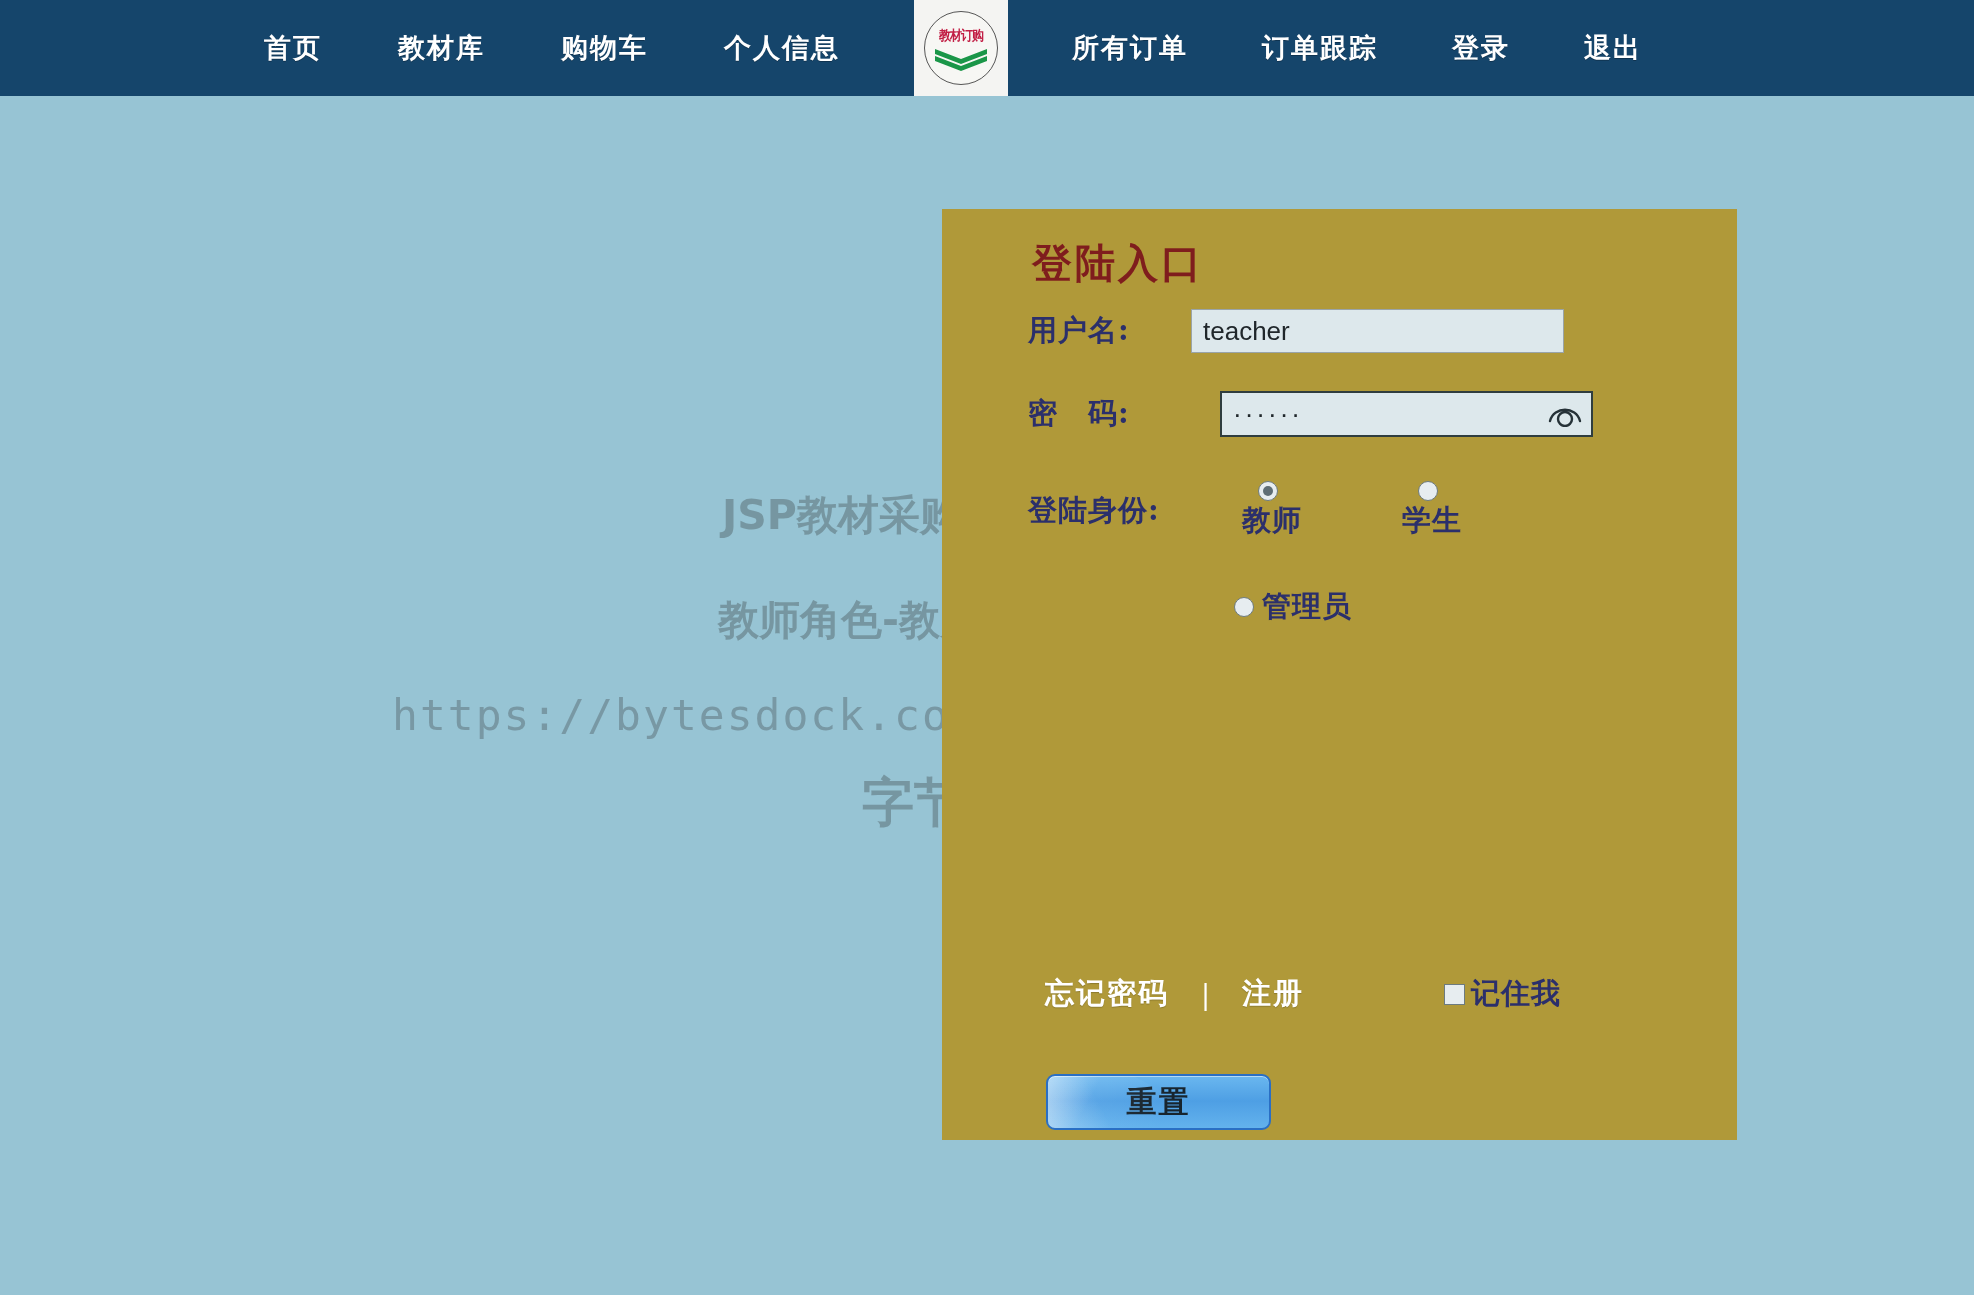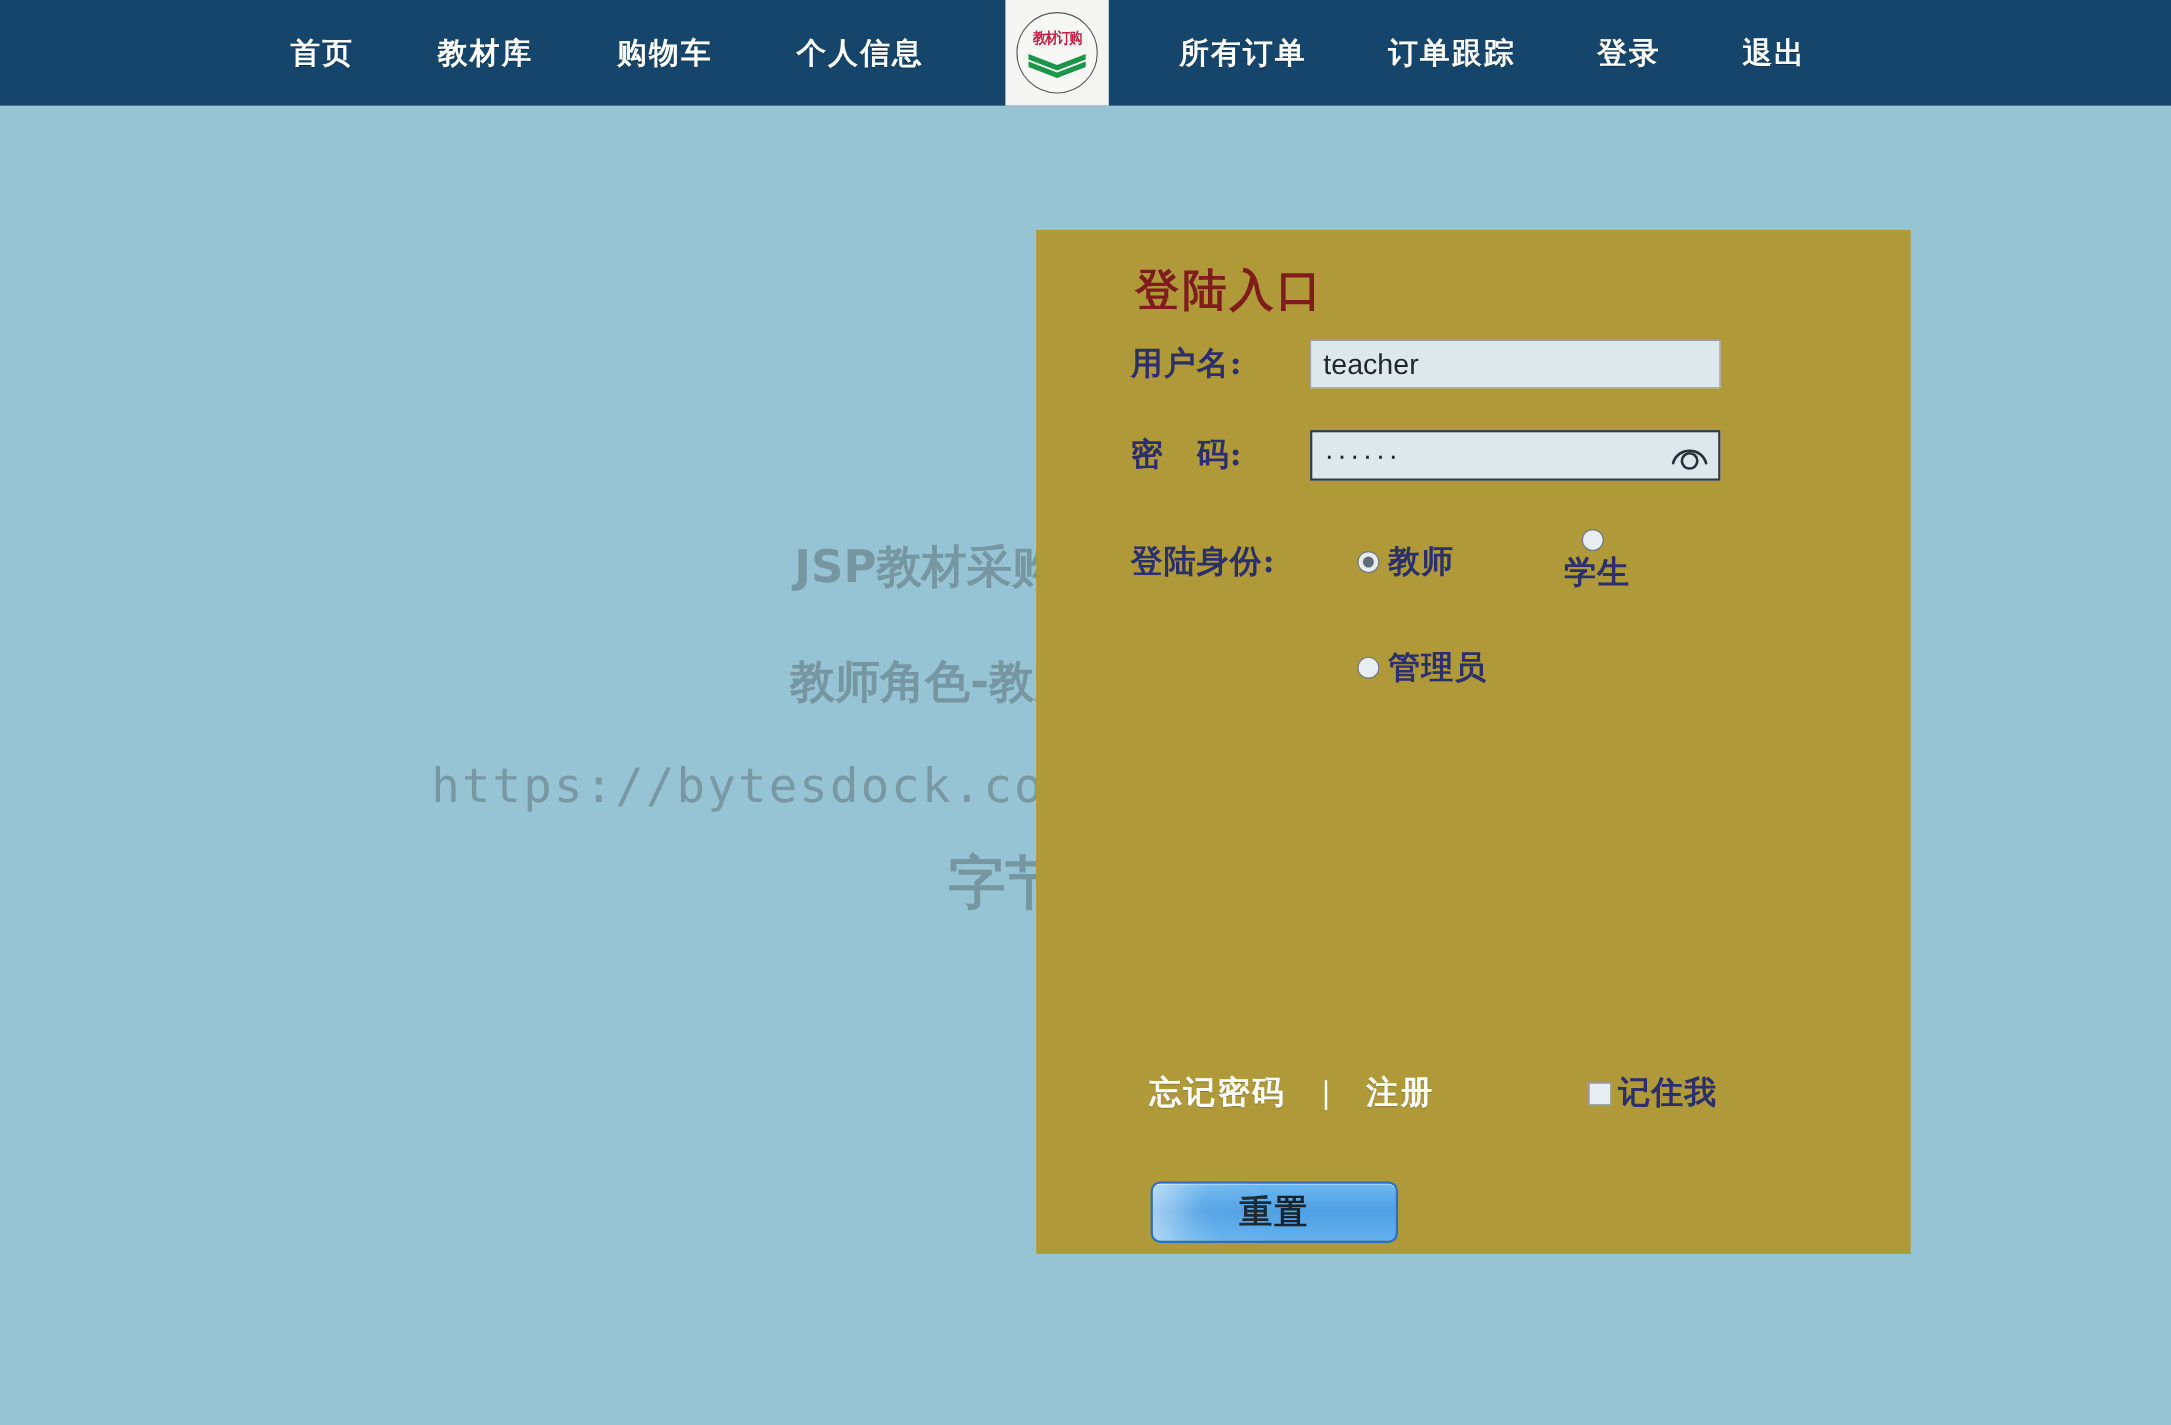--- a/index.html
+++ b/index.html
@@ -321,36 +321,36 @@
 
 <div class="login-panel">
 
   <div class="panel-title">登陆入口</div>
 
   <div class="form-row" style="left:86px; top:100px;">
     <span class="field-label" style="width:155px;">用户名:</span>
     <input class="text-input" type="text" style="margin-left: 8px;" value="teacher">
   </div>
 
-  <div class="form-row" style="left:86px; top:182px;">
+  <div class="form-row" style="left:86px; top:182px;gap:29px;">
     <span class="field-label" style="width:155px;">密　码:</span>
     <div class="pw-wrap" style="margin-left:8px;">
       <input class="pw-input" type="text" value="······" style="">
       <span class="eye-icon">
         <svg width="34" height="26" viewBox="0 0 34 26">
           <path d="M2 20 C6 5, 28 5, 32 20" stroke="#263238" stroke-width="2.4" fill="none" stroke-linecap="round"></path>
           <circle cx="17" cy="18" r="7" stroke="#263238" stroke-width="2.4" fill="none"></circle>
         </svg>
       </span>
     </div>
   </div>
 
   <div class="radio-group" style="left:86px; top:272px;">
     <span class="field-label" style="width:162px;">登陆身份:</span>
-    <div class="radio-opt" style="margin-left:44px;">
+    <div class="radio-opt" style="margin-left:44px;flex-direction:column;">
       <span class="radio-dot checked"></span>
       <span class="radio-label">教师</span>
     </div>
     <div class="radio-opt" style="margin-left:92px;flex-direction:column;">
       <span class="radio-dot"></span>
       <span class="radio-label">学生</span>
     </div>
   </div>
 
   <div class="radio-group" style="left:292px; top:378px;">

